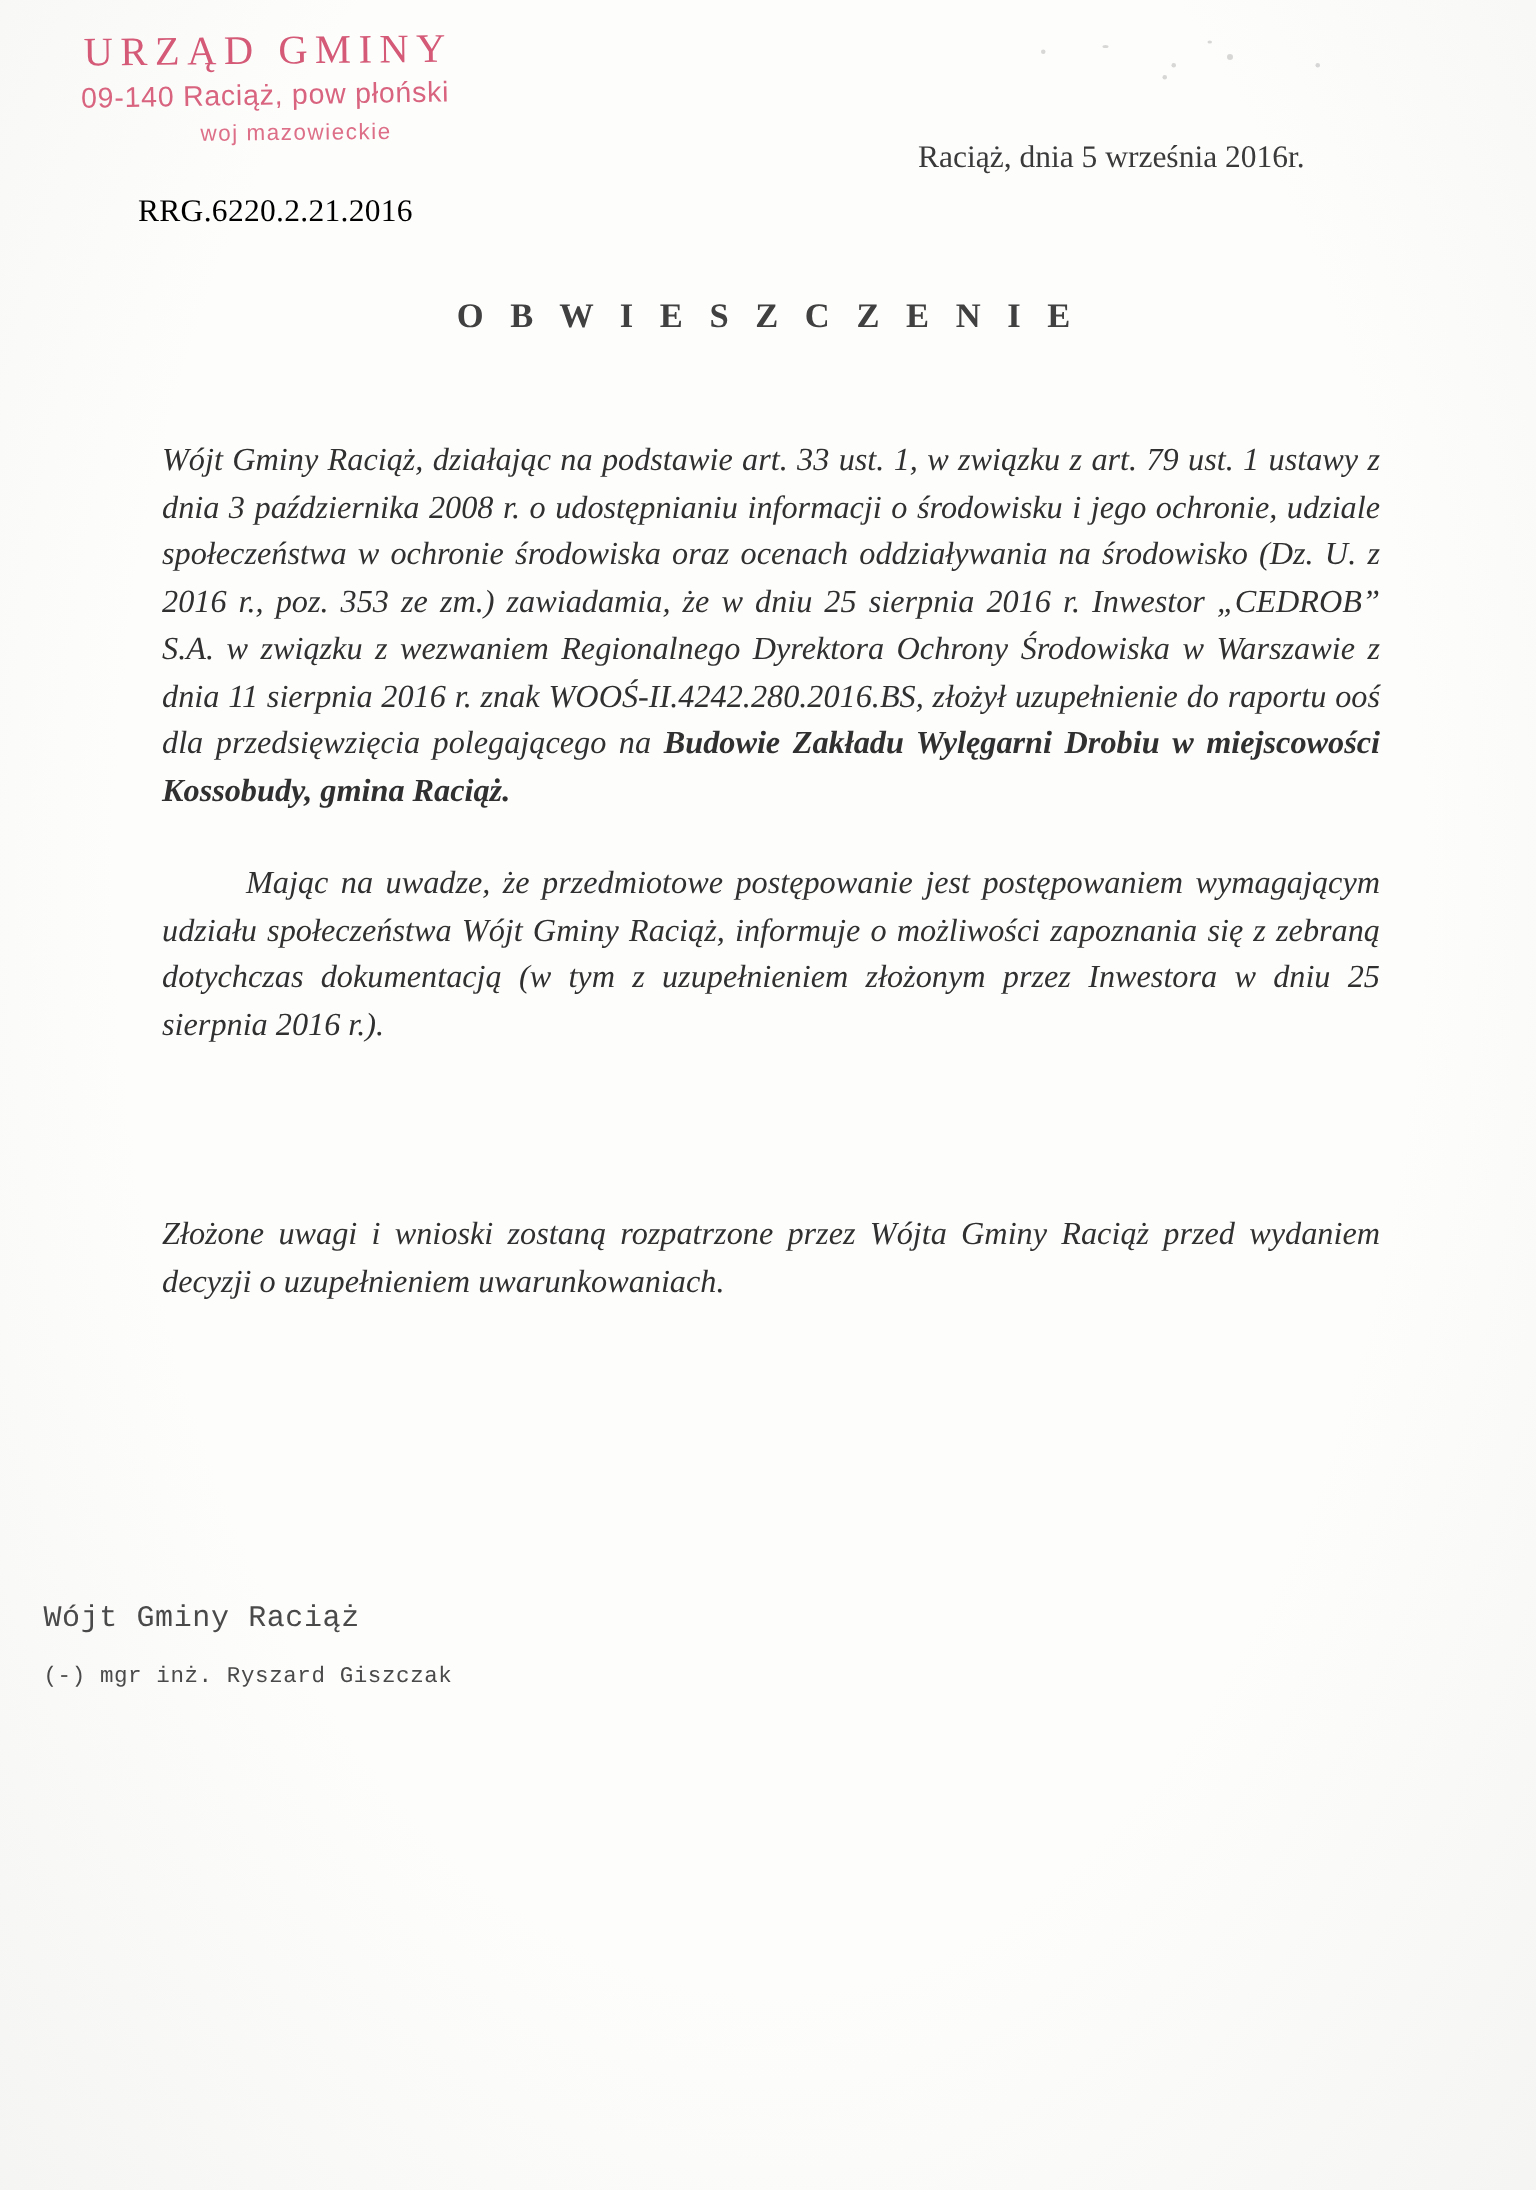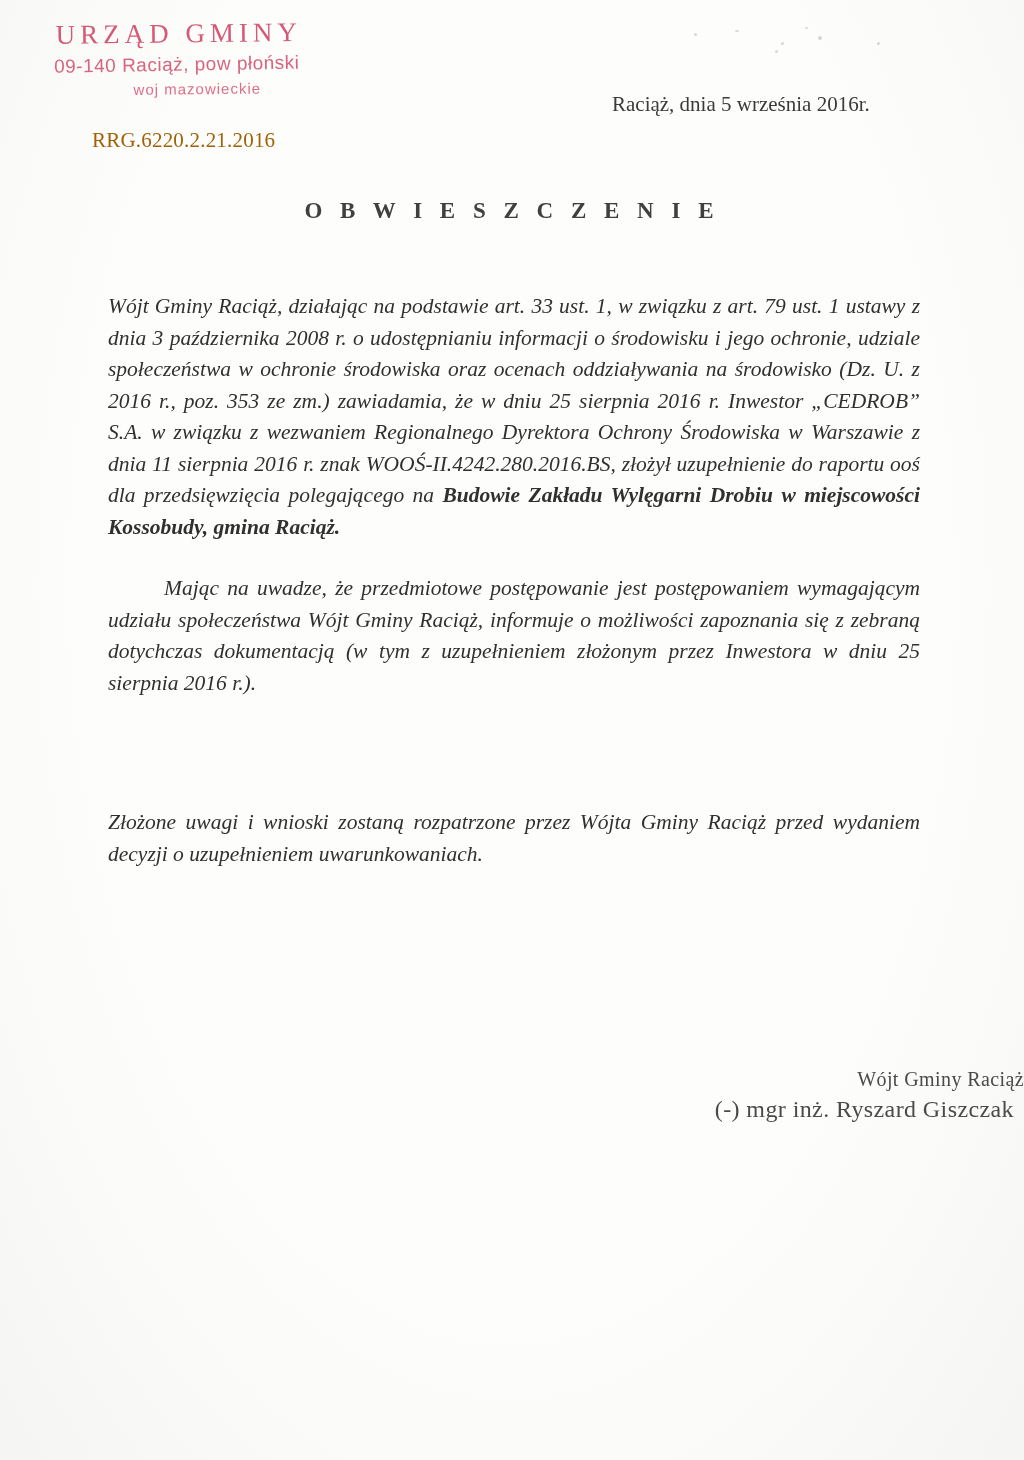--- a/index.html
+++ b/index.html
@@ -68,21 +68,21 @@
     color: #dd6f88;
   }
 
   
   .ref-no {
     position: absolute;
     left: 92px;
     top: 128px;
     font-size: 21px;
     letter-spacing: 0.2px;
-    color: #a16207;
+    color: #000000;
   }
   .doc-date {
     position: absolute;
     left: 612px;
     top: 92px;
     font-size: 21px;
     color: #3a3a3a;
   }
 
   
@@ -127,32 +127,33 @@
   .gap-lg { height: 48px; }
   b.strong { font-weight: bold; }
   u.uline { text-decoration: underline; font-weight: bold; }
 
   
   .signature {
     position: absolute;
     left: 0;
     right: 0;
     top: 1068px;
-    text-align: right;
-    font-family: Liberation Serif, serif;
+    text-align: left;
+    font-family: Liberation Mono, monospace;
     color: #4a4a4a;
+    padding-left: 29px;
   }
   .sig-name {
     font-size: 20px;
     letter-spacing: 0.4px;
   }
   .sig-person {
-    font-size: 24px;
+    font-size: 15px;
     letter-spacing: 0.4px;
-    margin-top: 5px;
+    margin-top: 18px;
     padding-right: 10px;
   }
 
   
   .speck {
     position: absolute;
     background: #c9c9c9;
     border-radius: 50%;
     opacity: 0.75;
   }

